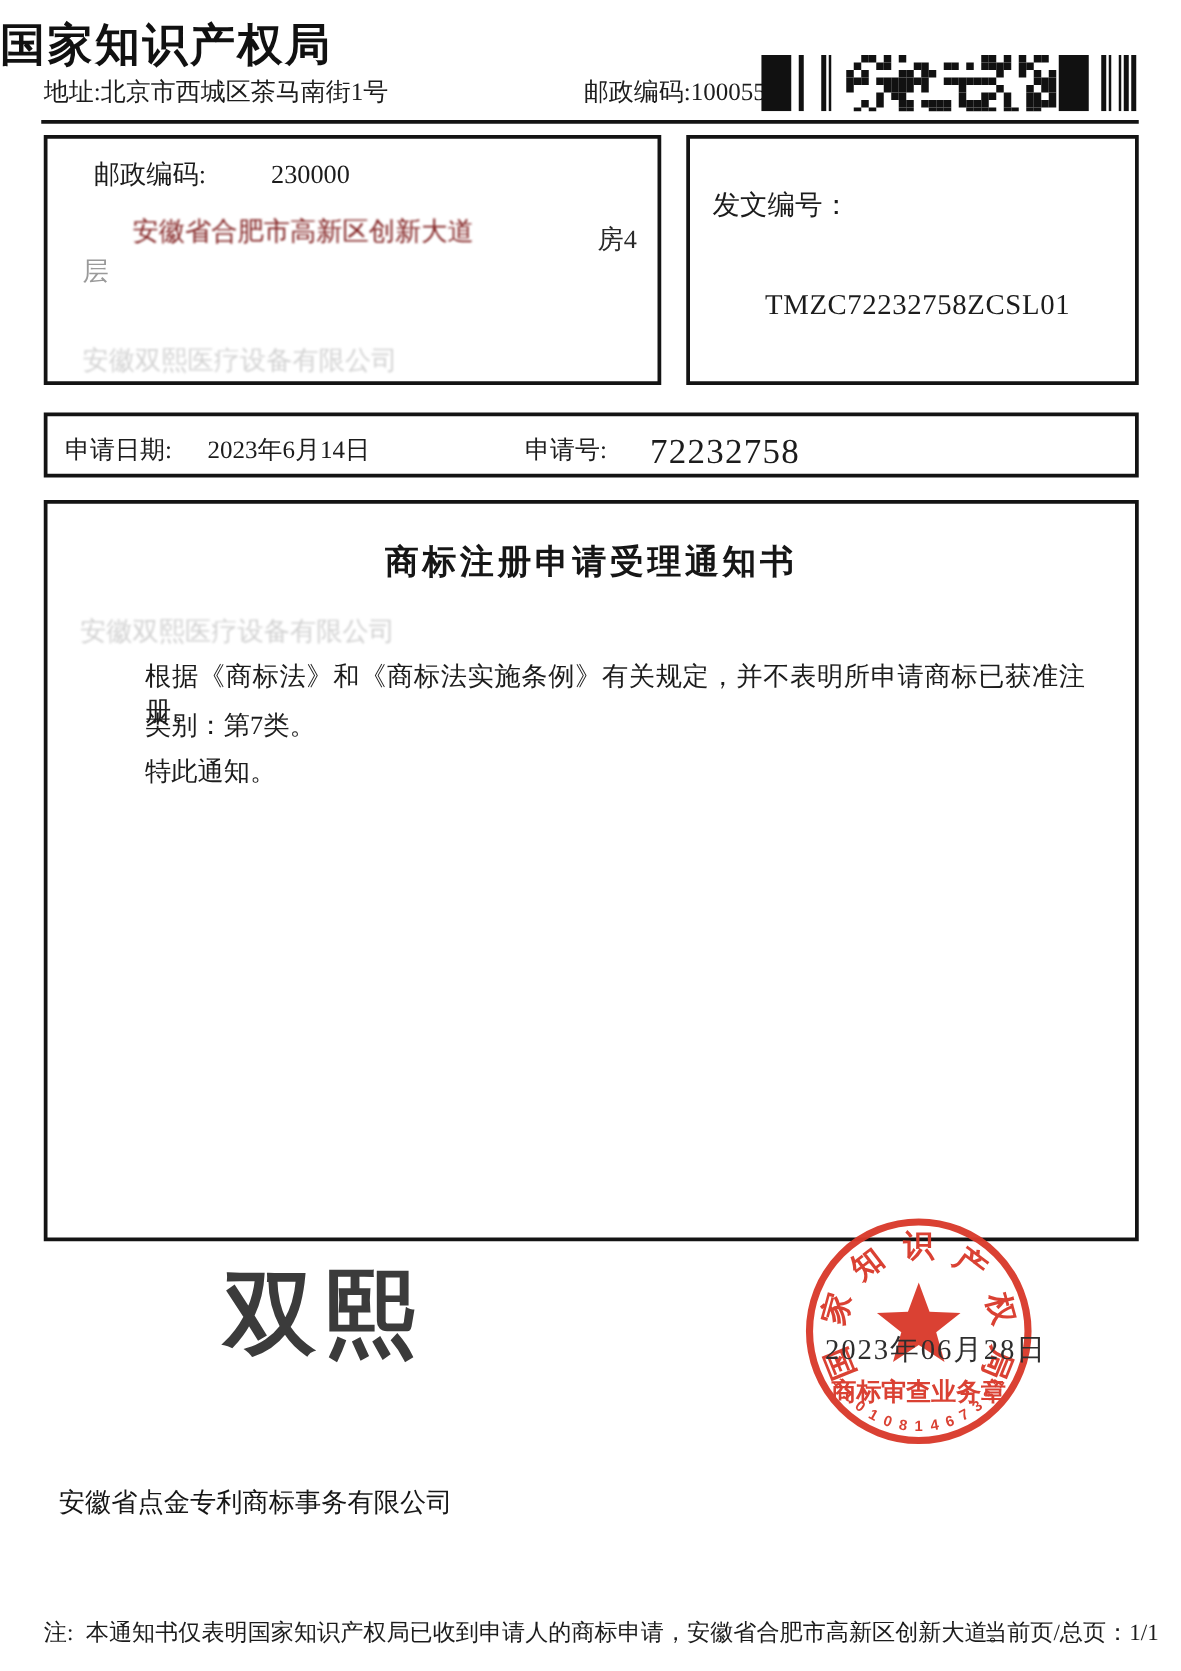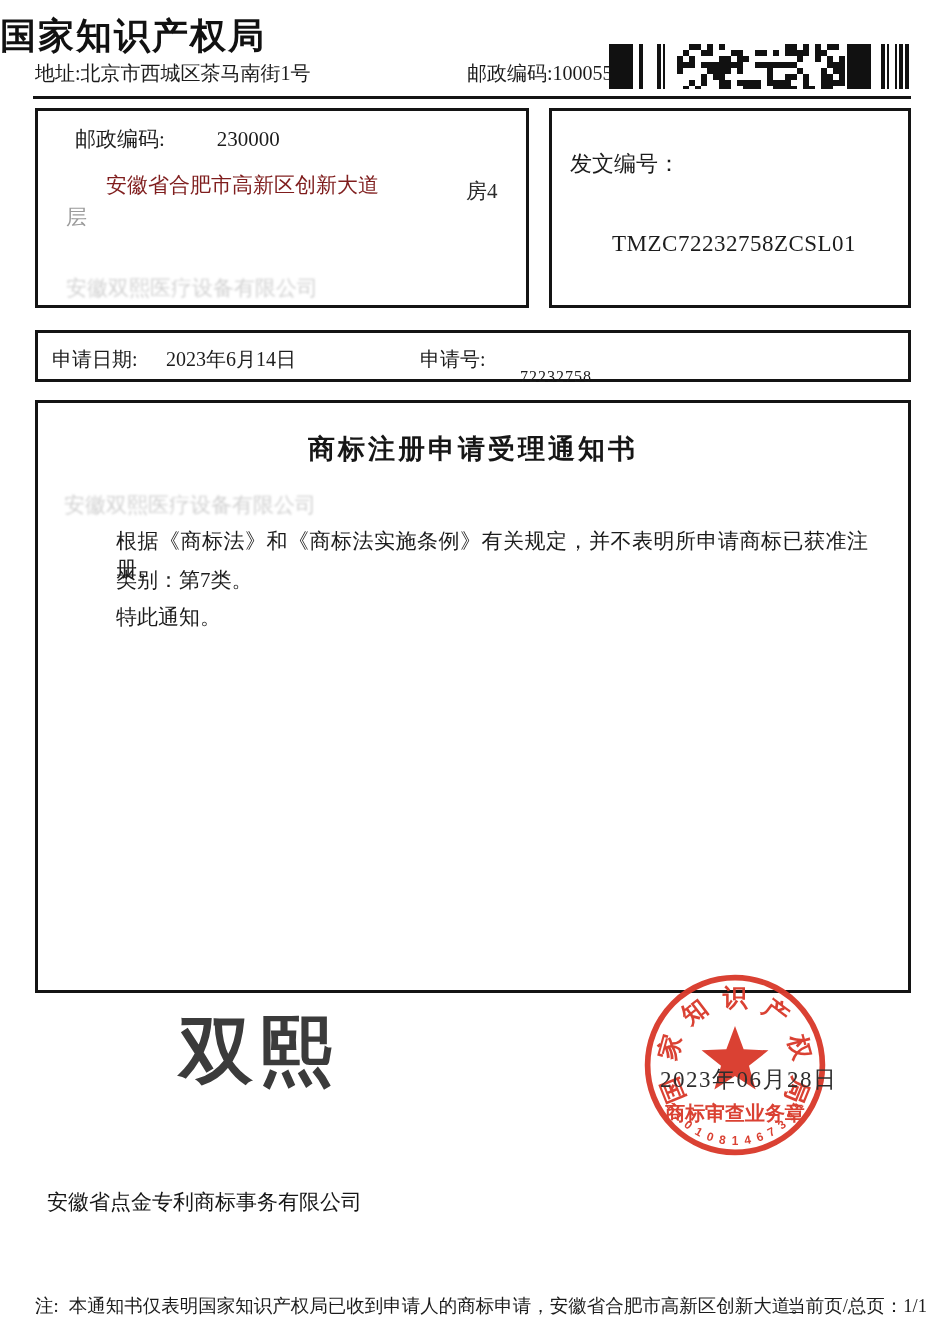--- a/index.html
+++ b/index.html
@@ -19,31 +19,31 @@
 
   .box { position:absolute; border:3px solid #141414; background:#fff; }
   .recipient-box { left:35px; top:108px; width:494px; height:200px;padding-left:40px; }
   .dispatch-box  { left:549px; top:108px; width:362px; height:200px; }
   .application-box { left:35px; top:330px; width:876px; height:52px; }
   .notice-box { left:35px; top:400px; width:876px; height:593px; }
 
   .rb-postcode { position:absolute; left:37px; top:14px; font-size:21px; }
   .rb-postcode .val { margin-left:52px; }
   .rb-addr { position:absolute; left:28px; top:60px; font-size:21px; color:#7f1d1d; filter:blur(0.7px);margin-left:40px; }
-  .rb-room { position:absolute; left:428px; top:66px; font-size:21px; color:#2a2a2a; }
+  .rb-room { position:absolute; left:440px; top:66px; font-size:21px; color:#2a2a2a; }
   .rb-floor { position:absolute; left:28px; top:92px; font-size:21px; color:#9a9a9a; filter:blur(0.3px); }
   .rb-name { position:absolute; left:28px; top:163px; font-size:21px; color:#d3d3d3; filter:blur(1px); }
 
   .db-label { position:absolute; left:18px; top:38px; font-size:22px; }
   .db-value { position:absolute; left:60px; top:96px; font-size:23px; letter-spacing:0.5px;margin-top:24px; }
 
   .ab-date-label { position:absolute; left:14px; top:13px; font-size:20px; }
   .ab-date-value { position:absolute; left:128px; top:13px; font-size:20px; }
   .ab-num-label  { position:absolute; left:382px; top:13px; font-size:20px; }
-  .ab-num-value  { position:absolute; left:482px; top:13px; font-size:16px; letter-spacing:1px;margin-top:22px; }
+  .ab-num-value  { position:absolute; left:482px; top:13px; font-size:28px; letter-spacing:1px; }
 
   .nb-title { position:absolute; top:28px; left:0; width:100%; text-align:center;
               font-size:27px; font-weight:600; letter-spacing:3px; color:#161616; }
   .nb-salutation { position:absolute; left:26px; top:88px; font-size:21px; color:#d2d2d2; filter:blur(1px); }
   .nb-line1 { position:absolute; left:78px; top:124px; font-size:21px; letter-spacing:0.5px; }
   .nb-line2 { position:absolute; left:78px; top:163px; font-size:21px; }
   .nb-line3 { position:absolute; left:78px; top:200px; font-size:21px; }
 
   .trademark { position:absolute; left:179px; top:1002px; font-family:"Liberation Sans", sans-serif;
                font-size:74px; font-weight:bold; color:#3b3b3b; letter-spacing:6px; }

